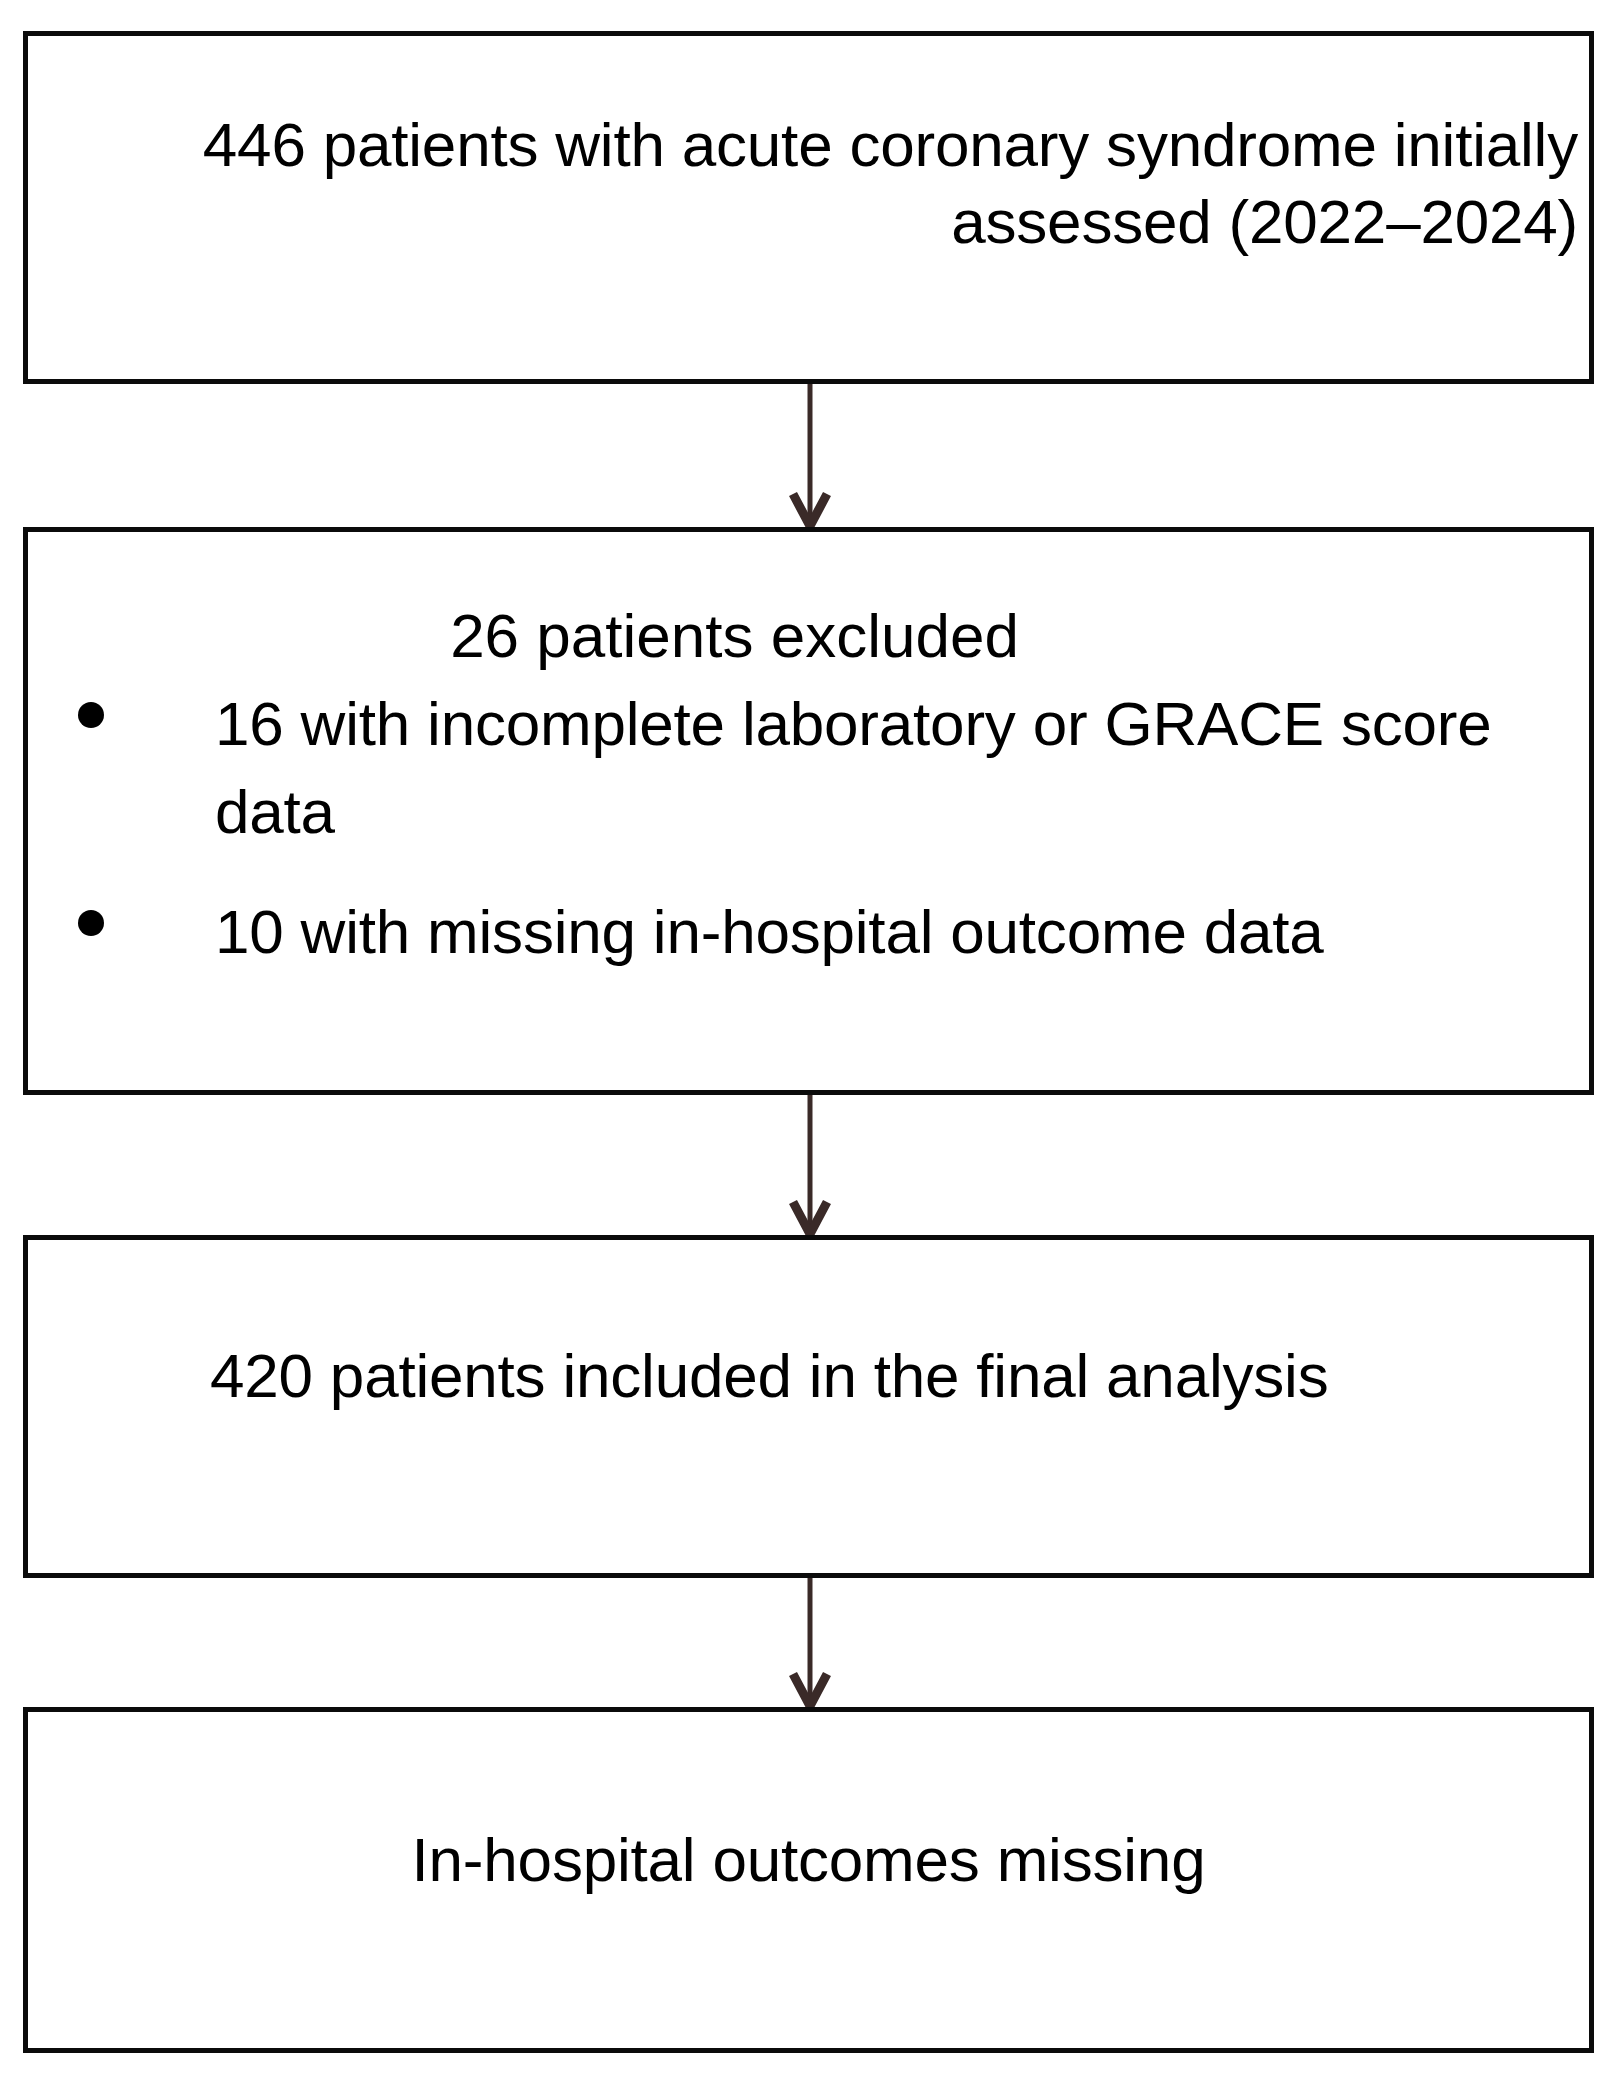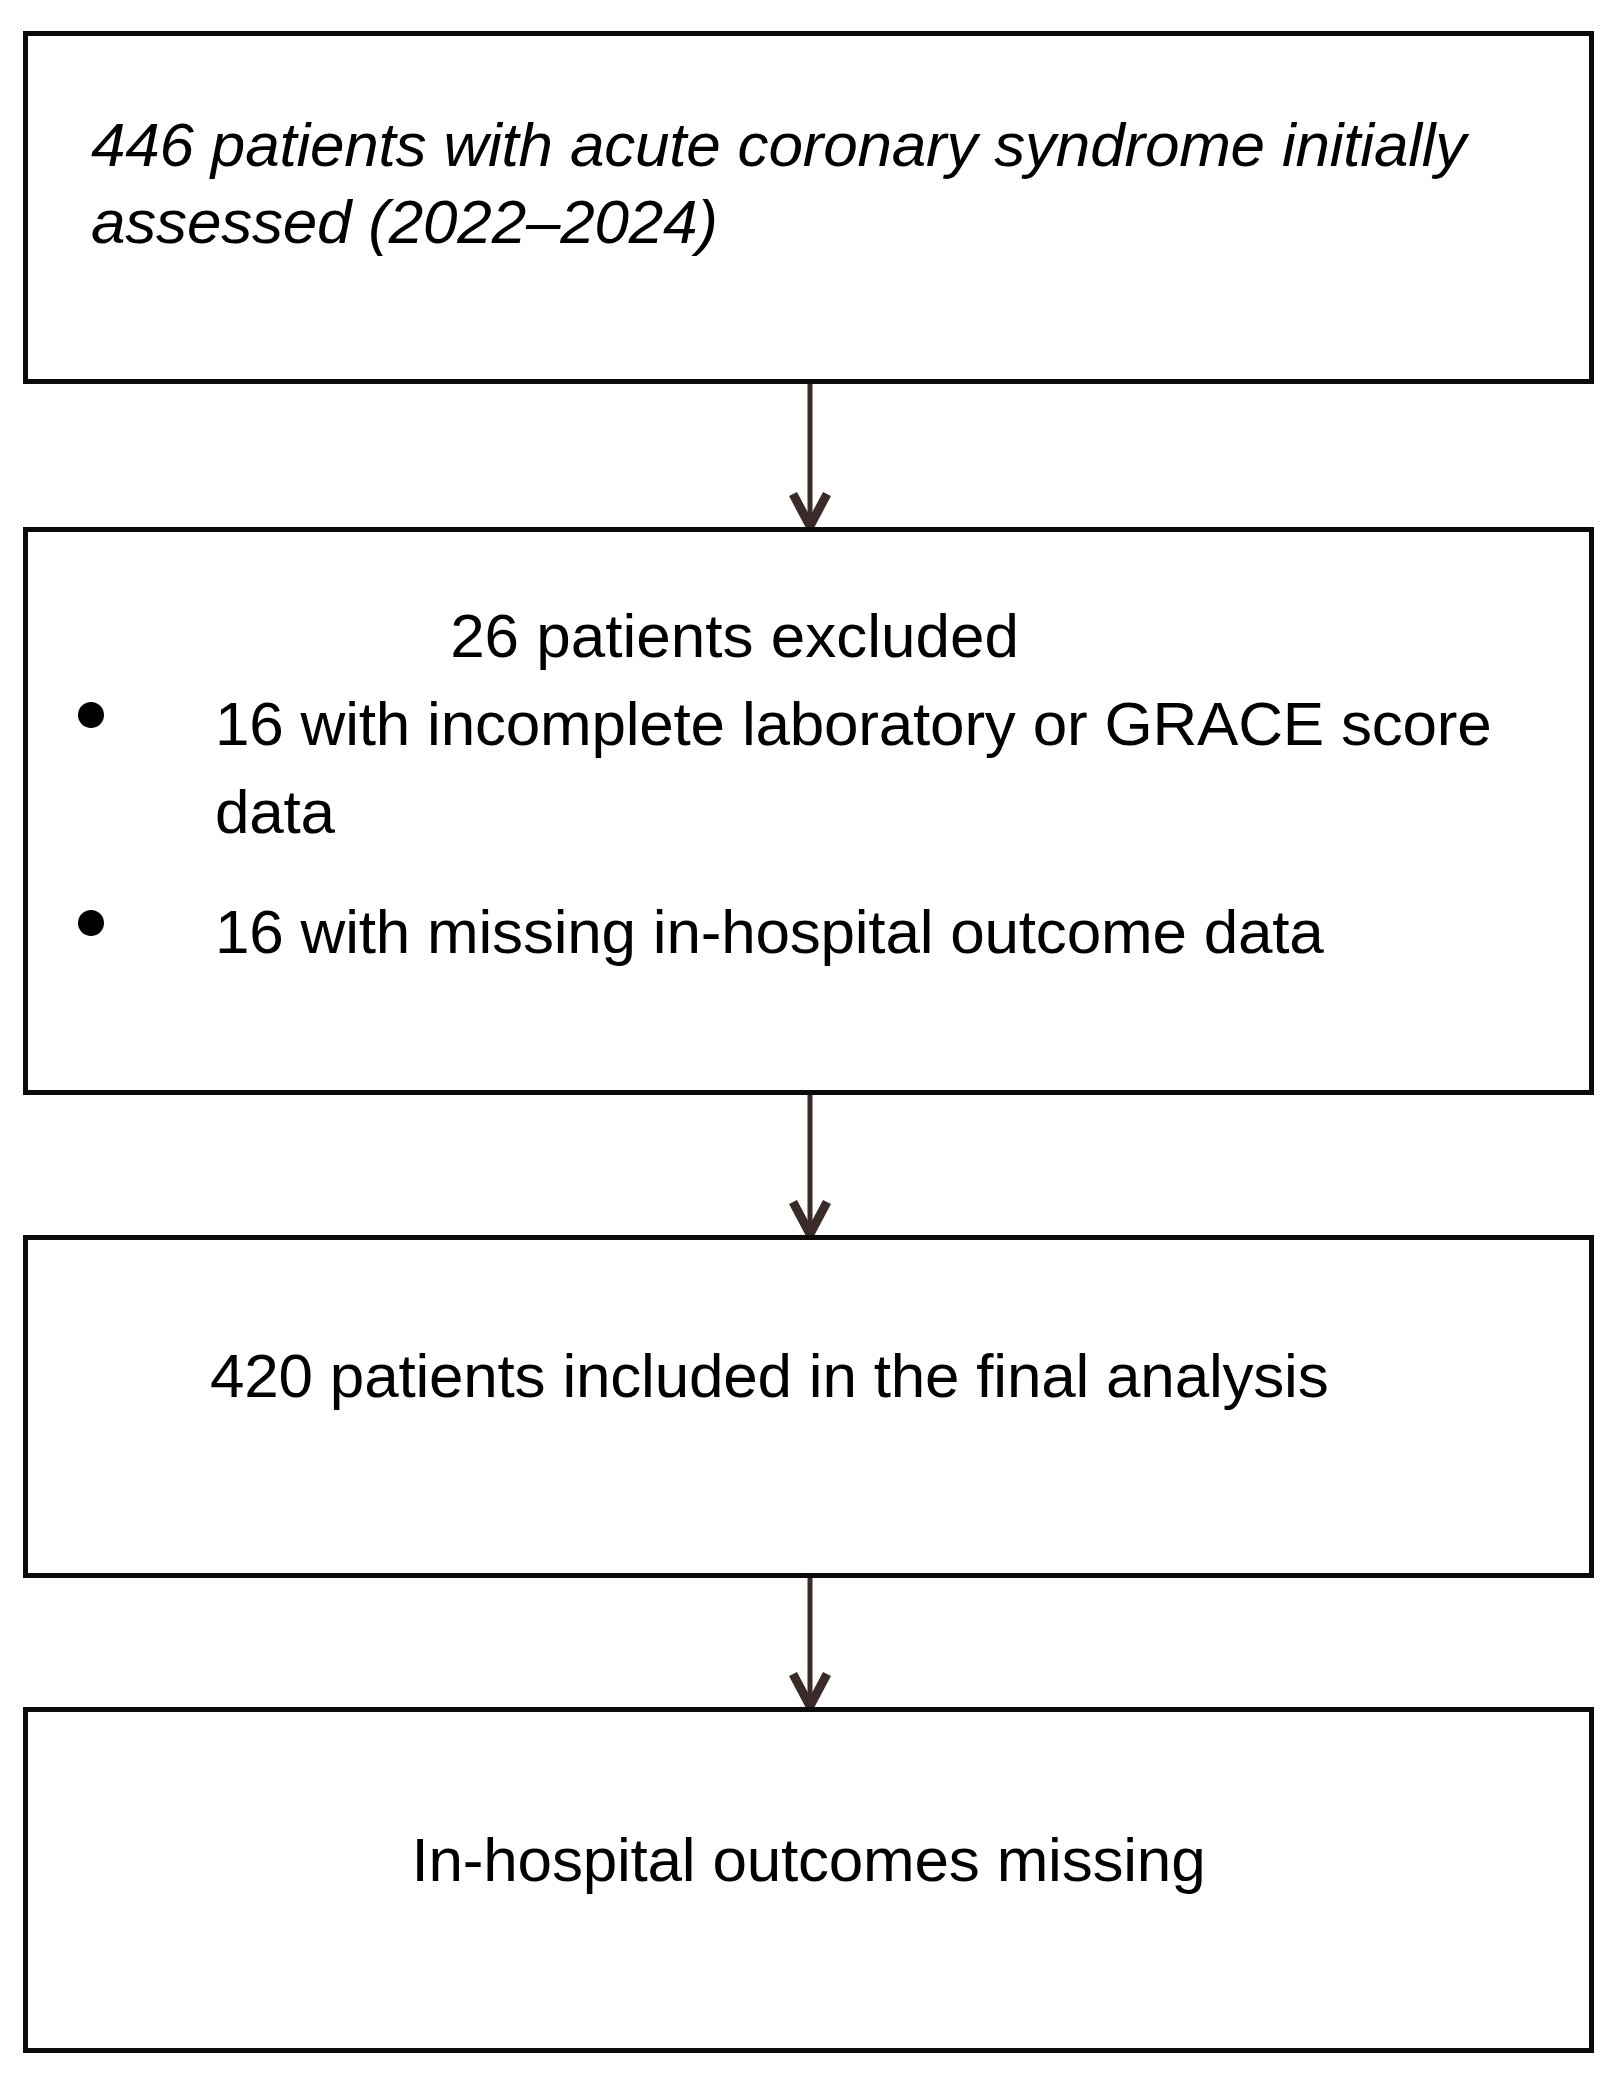--- a/index.html
+++ b/index.html
@@ -32,25 +32,24 @@
     font-size: 62px;
     line-height: 77px;
     color: #000000;
     letter-spacing: -0.2px;
     white-space: pre-wrap;
   }
 
   
   #box1 { left: 23px; top: 31px; width: 1571px; height: 353px; }
   #box1-text {
-    left: 63px;
+    left: 45px;
     top: 70px;
     width: 1505px;
-    text-align: left;
-    font-style: italic;
+    text-align: right;
   }
 
   
   #box2 { left: 23px; top: 527px; width: 1571px; height: 568px; }
   #box2-heading {
     position: absolute;
     left: 0px;
     top: 68px;
     width: 1413px;
     text-align: center;
@@ -138,21 +137,21 @@
   <div class="node" id="box2">
     <div id="box2-heading">26 patients excluded</div>
 
     <div class="bullet-list">
       <div class="bullet-item">
         <span class="bullet-marker"></span>
         <p class="bullet-text">16 with incomplete laboratory or GRACE score data</p>
       </div>
       <div class="bullet-item">
         <span class="bullet-marker"></span>
-        <p class="bullet-text">16 with missing in-hospital outcome data</p>
+        <p class="bullet-text">10 with missing in-hospital outcome data</p>
       </div>
     </div>
   </div>
 
   <div class="connector" id="arrow2">
     <svg width="42" height="141" viewBox="0 0 42 141" xmlns="http://www.w3.org/2000/svg">
       <line x1="21" y1="0" x2="21" y2="139" stroke="#3a2a28" stroke-width="5"></line>
       <polyline points="4,107 21,139 38,107" fill="none" stroke="#3a2a28" stroke-width="9" stroke-linecap="butt" stroke-linejoin="miter"></polyline>
     </svg>
   </div>

